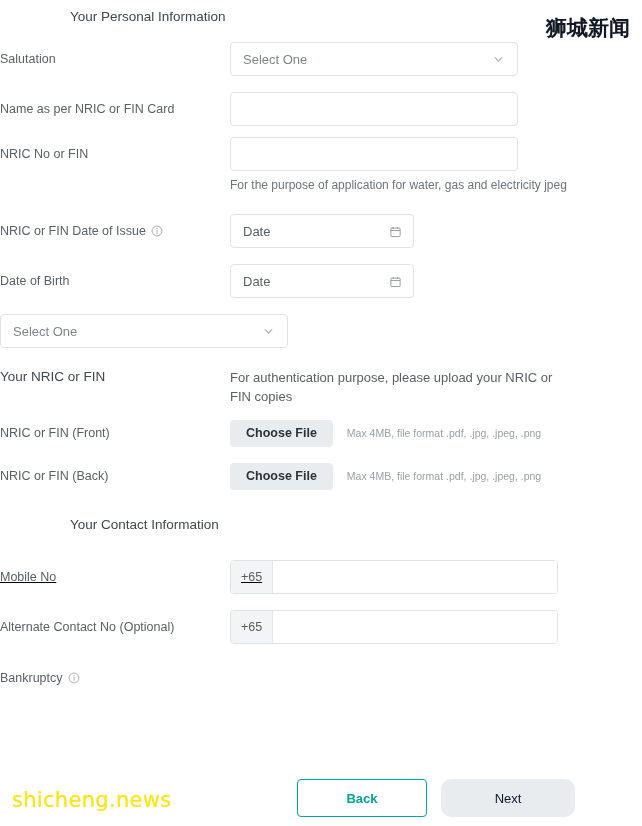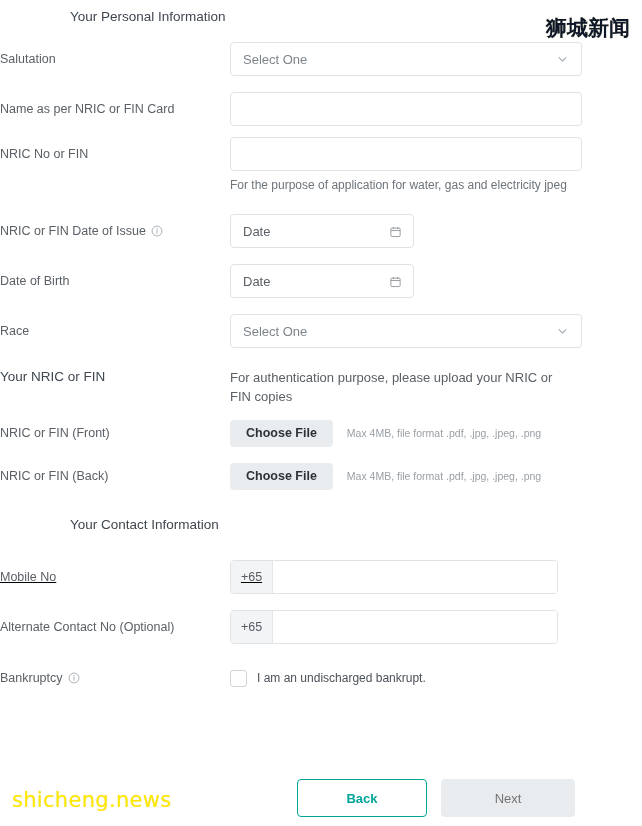--- a/index.html
+++ b/index.html
@@ -83,21 +83,21 @@
     justify-content: flex-start;
     width: 230px;
     flex: 0 0 230px;
     display: block;
     line-height: 16px;
   }
 
   
   .input,
   .select {
-    width: 352px;
+    width: 288px;
     height: 34px;
     border: 1px solid #dfe3e6;
     border-radius: 4px;
     background: #ffffff;
     font-size: 13px;
     color: #3e454c;
     padding: 0 12px;
     display: flex;
     align-items: center;
     font-family: "Liberation Sans", sans-serif;
@@ -249,23 +249,23 @@
     color: #00a59a;
     font-size: 13px;
     font-weight: 700;
     font-family: "Liberation Sans", sans-serif;
     cursor: pointer;
   }
   .btn-next {
     width: 134px;
     height: 38px;
     border: none;
-    border-radius: 4px;
+    border-radius: 10px;
     background: #e9ecef;
-    color: #737373;
+    color: #0f172a;
     font-size: 13px;
     font-family: "Liberation Sans", sans-serif;
     cursor: default;
   }
 </style>
 </head>
 <body>
 
 <div class="page">
 
@@ -357,23 +357,20 @@
               <path d="M2.3 6.2 H13.7"></path>
                 <path d="M5.4 1.9 V4.2"></path>
                 <path d="M10.6 1.9 V4.2"></path>
             </svg>
           </span>
         </div>
       </div>
     </div>
 
     <div class="row" style="height:50px;align-items:center;">
-      <div class="lbl-col">
-        <span>Race</span>
-      </div>
       <div class="field-col">
         <div class="select">
           <span class="ph">Select One</span>
           <span class="chev">
             <svg viewBox="0 0 16 16" width="13" height="13" fill="none" stroke="currentColor" stroke-width="1.6">
                 <path d="M3.5 6 L8 10.5 L12.5 6"></path>
               </svg>
           </span>
         </div>
       </div>
@@ -445,26 +442,20 @@
       <div class="lbl-col">
         <span>Bankruptcy</span>
         <span class="info-ico">
           <svg viewBox="0 0 16 16" width="12" height="12" fill="none" stroke="currentColor" stroke-width="1.1">
             <circle cx="8" cy="8" r="6.6"></circle>
               <path d="M8 7.2 V11.2" stroke-linecap="round"></path>
               <circle cx="8" cy="4.9" r="0.75" fill="currentColor" stroke="none"></circle>
           </svg>
         </span>
       </div>
-      <div class="field-col">
-        <div class="chk-row">
-          <span class="chkbox"></span>
-          <span class="chk-label">I am an undischarged bankrupt.</span>
-        </div>
-      </div>
     </div>
 
   </div>
 
   <div class="footer">
     <button class="btn-back">Back</button>
     <button class="btn-next">Next</button>
   </div>
 
 </div>

